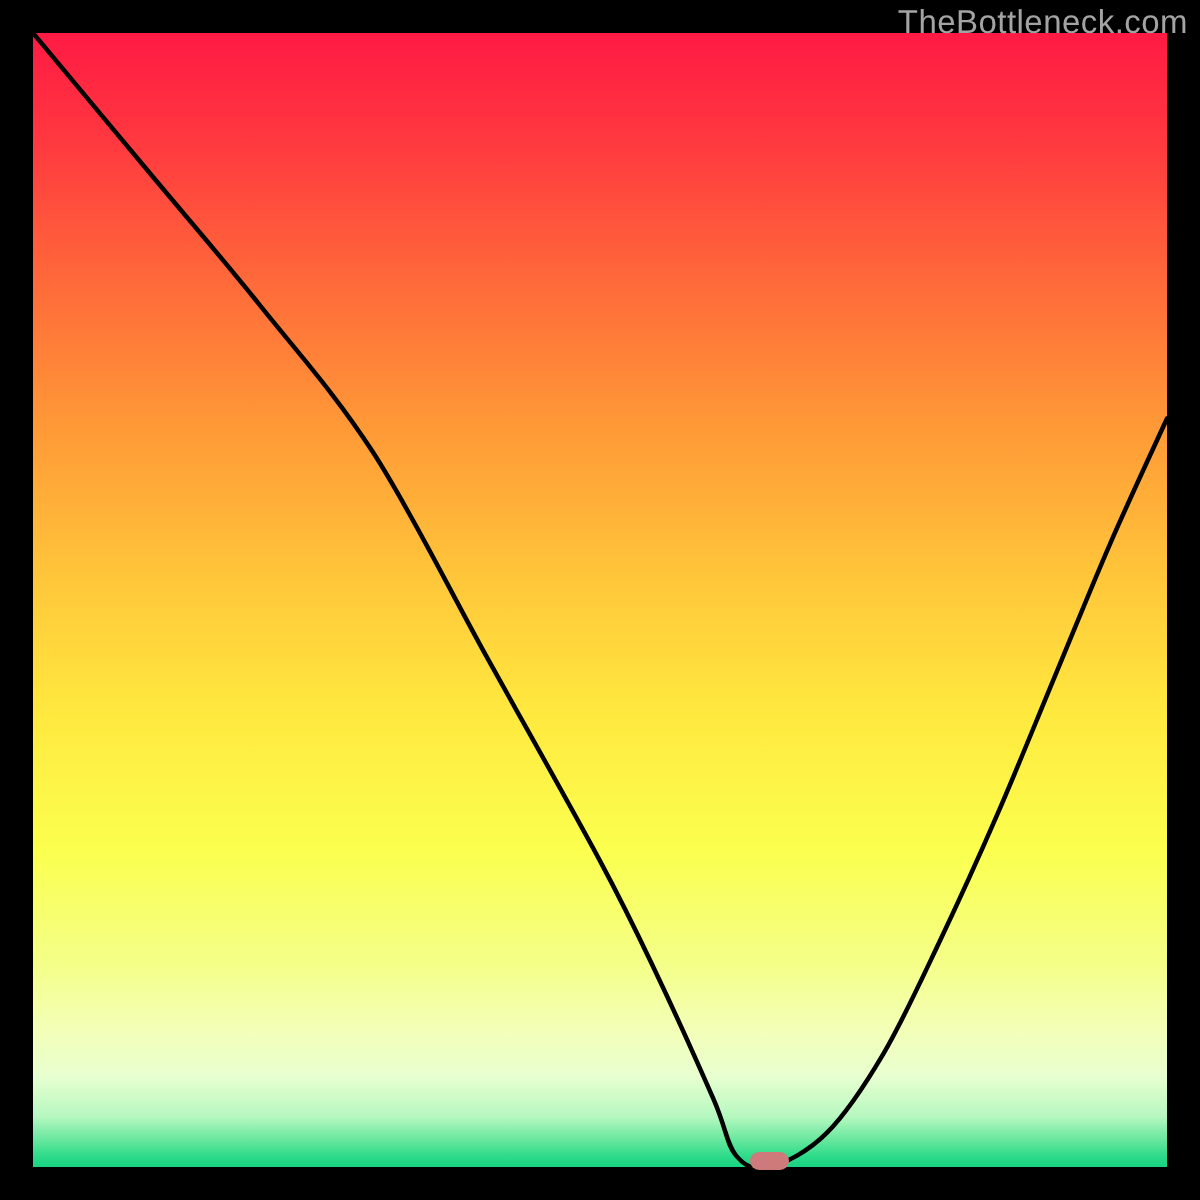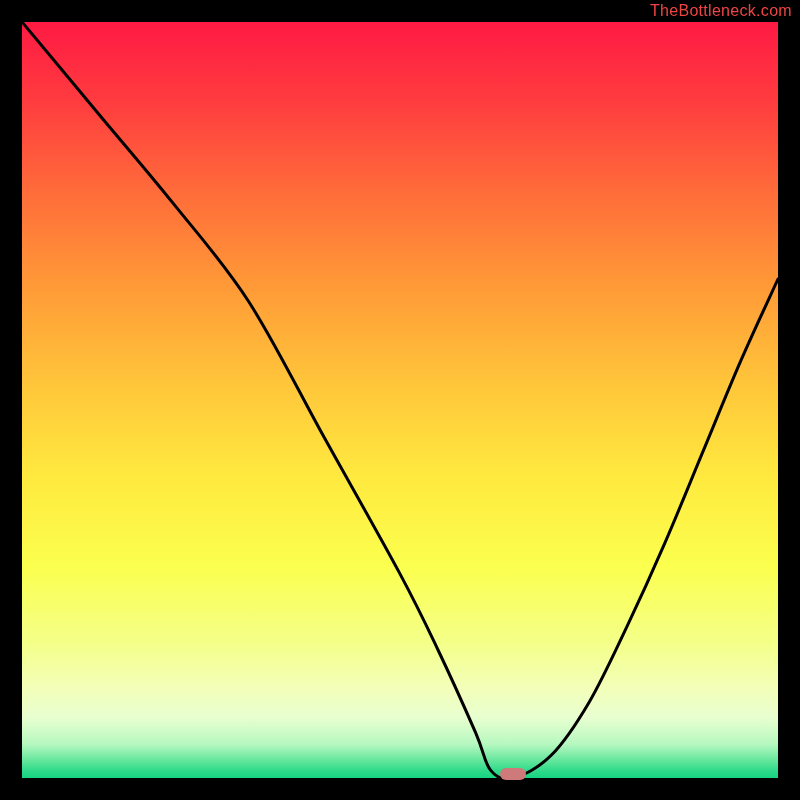--- a/index.html
+++ b/index.html
@@ -14,22 +14,22 @@
   .outer {
     position: relative;
     width: 800px;
     height: 800px;
     background: #000;
   }
   .watermark {
     position: absolute;
     top: 2px;
     right: 8px;
-    color: #ef4444;
-    font-size: 16px;
+    color: #a3a3a3;
+    font-size: 22px;
     font-weight: 500;
     letter-spacing: 0.3px;
     z-index: 10;
     user-select: none;
     text-align: right;
   }
   .plot-area {
     position: absolute;
     left: 22px;
     top: 22px;

